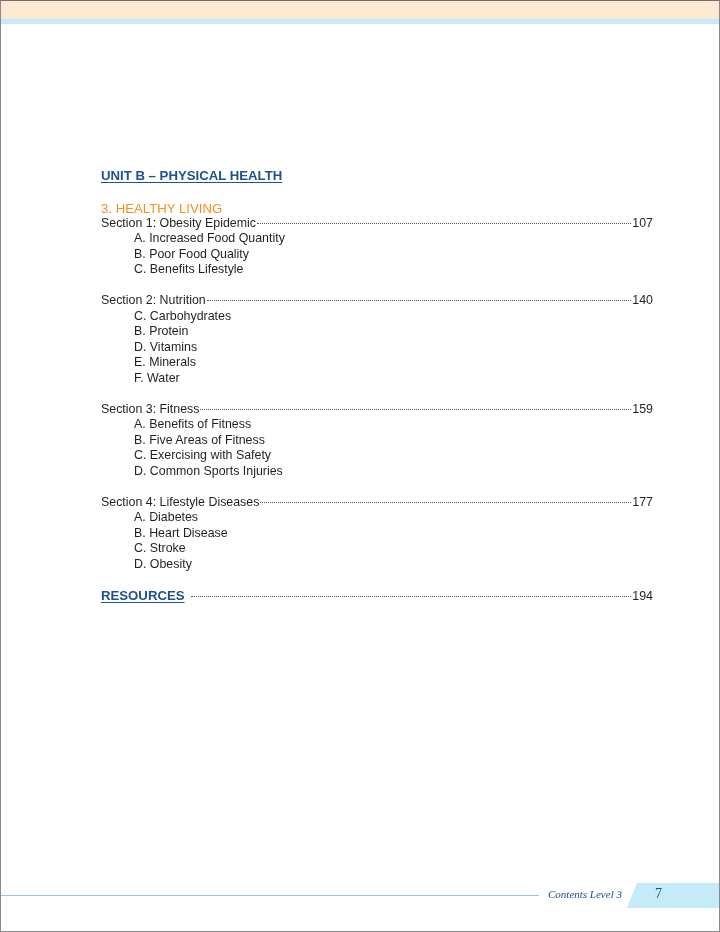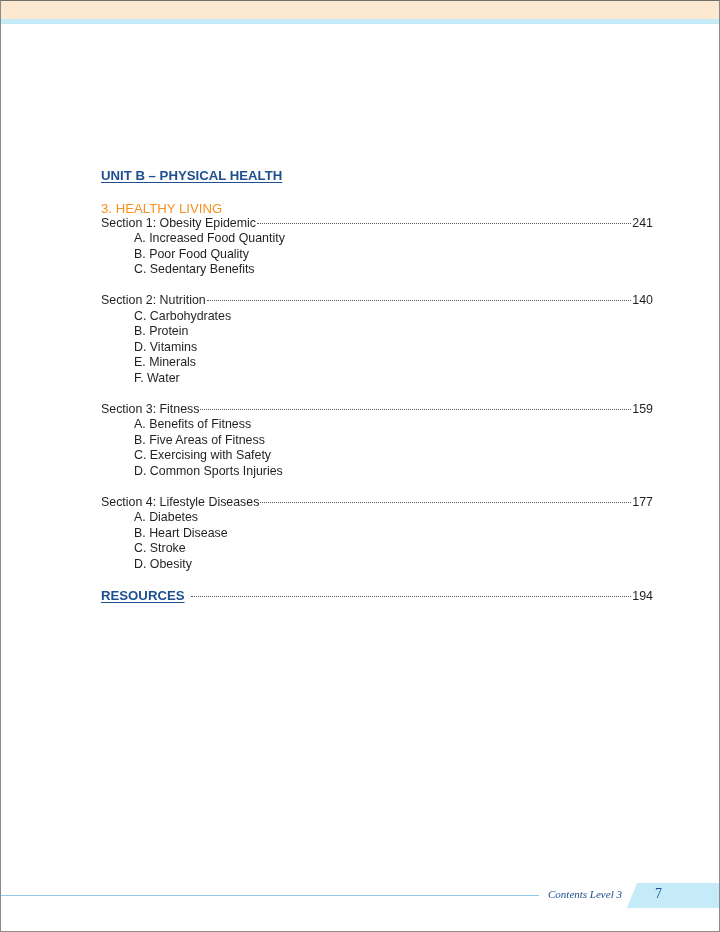--- a/index.html
+++ b/index.html
@@ -82,25 +82,25 @@
 <div class="toc">
   <div>
     <span class="unit-title">UNIT B – PHYSICAL HEALTH</span>
   </div>
   <div class="chapter-title">3. HEALTHY LIVING</div>
 
   <div class="section">
     <div class="row">
       <span class="label">Section 1: Obesity Epidemic</span>
       <span class="leader"></span>
-      <span class="page">241</span>
+      <span class="page">107</span>
     </div>
     <div class="sub">A. Increased Food Quantity</div>
     <div class="sub">B. Poor Food Quality</div>
-    <div class="sub">C. Sedentary Benefits</div>
+    <div class="sub">C. Benefits Lifestyle</div>
   </div>
 
   <div class="section">
     <div class="row">
       <span class="label">Section 2: Nutrition</span>
       <span class="leader"></span>
       <span class="page">140</span>
     </div>
     <div class="sub">C. Carbohydrates</div>
     <div class="sub">B. Protein</div>

